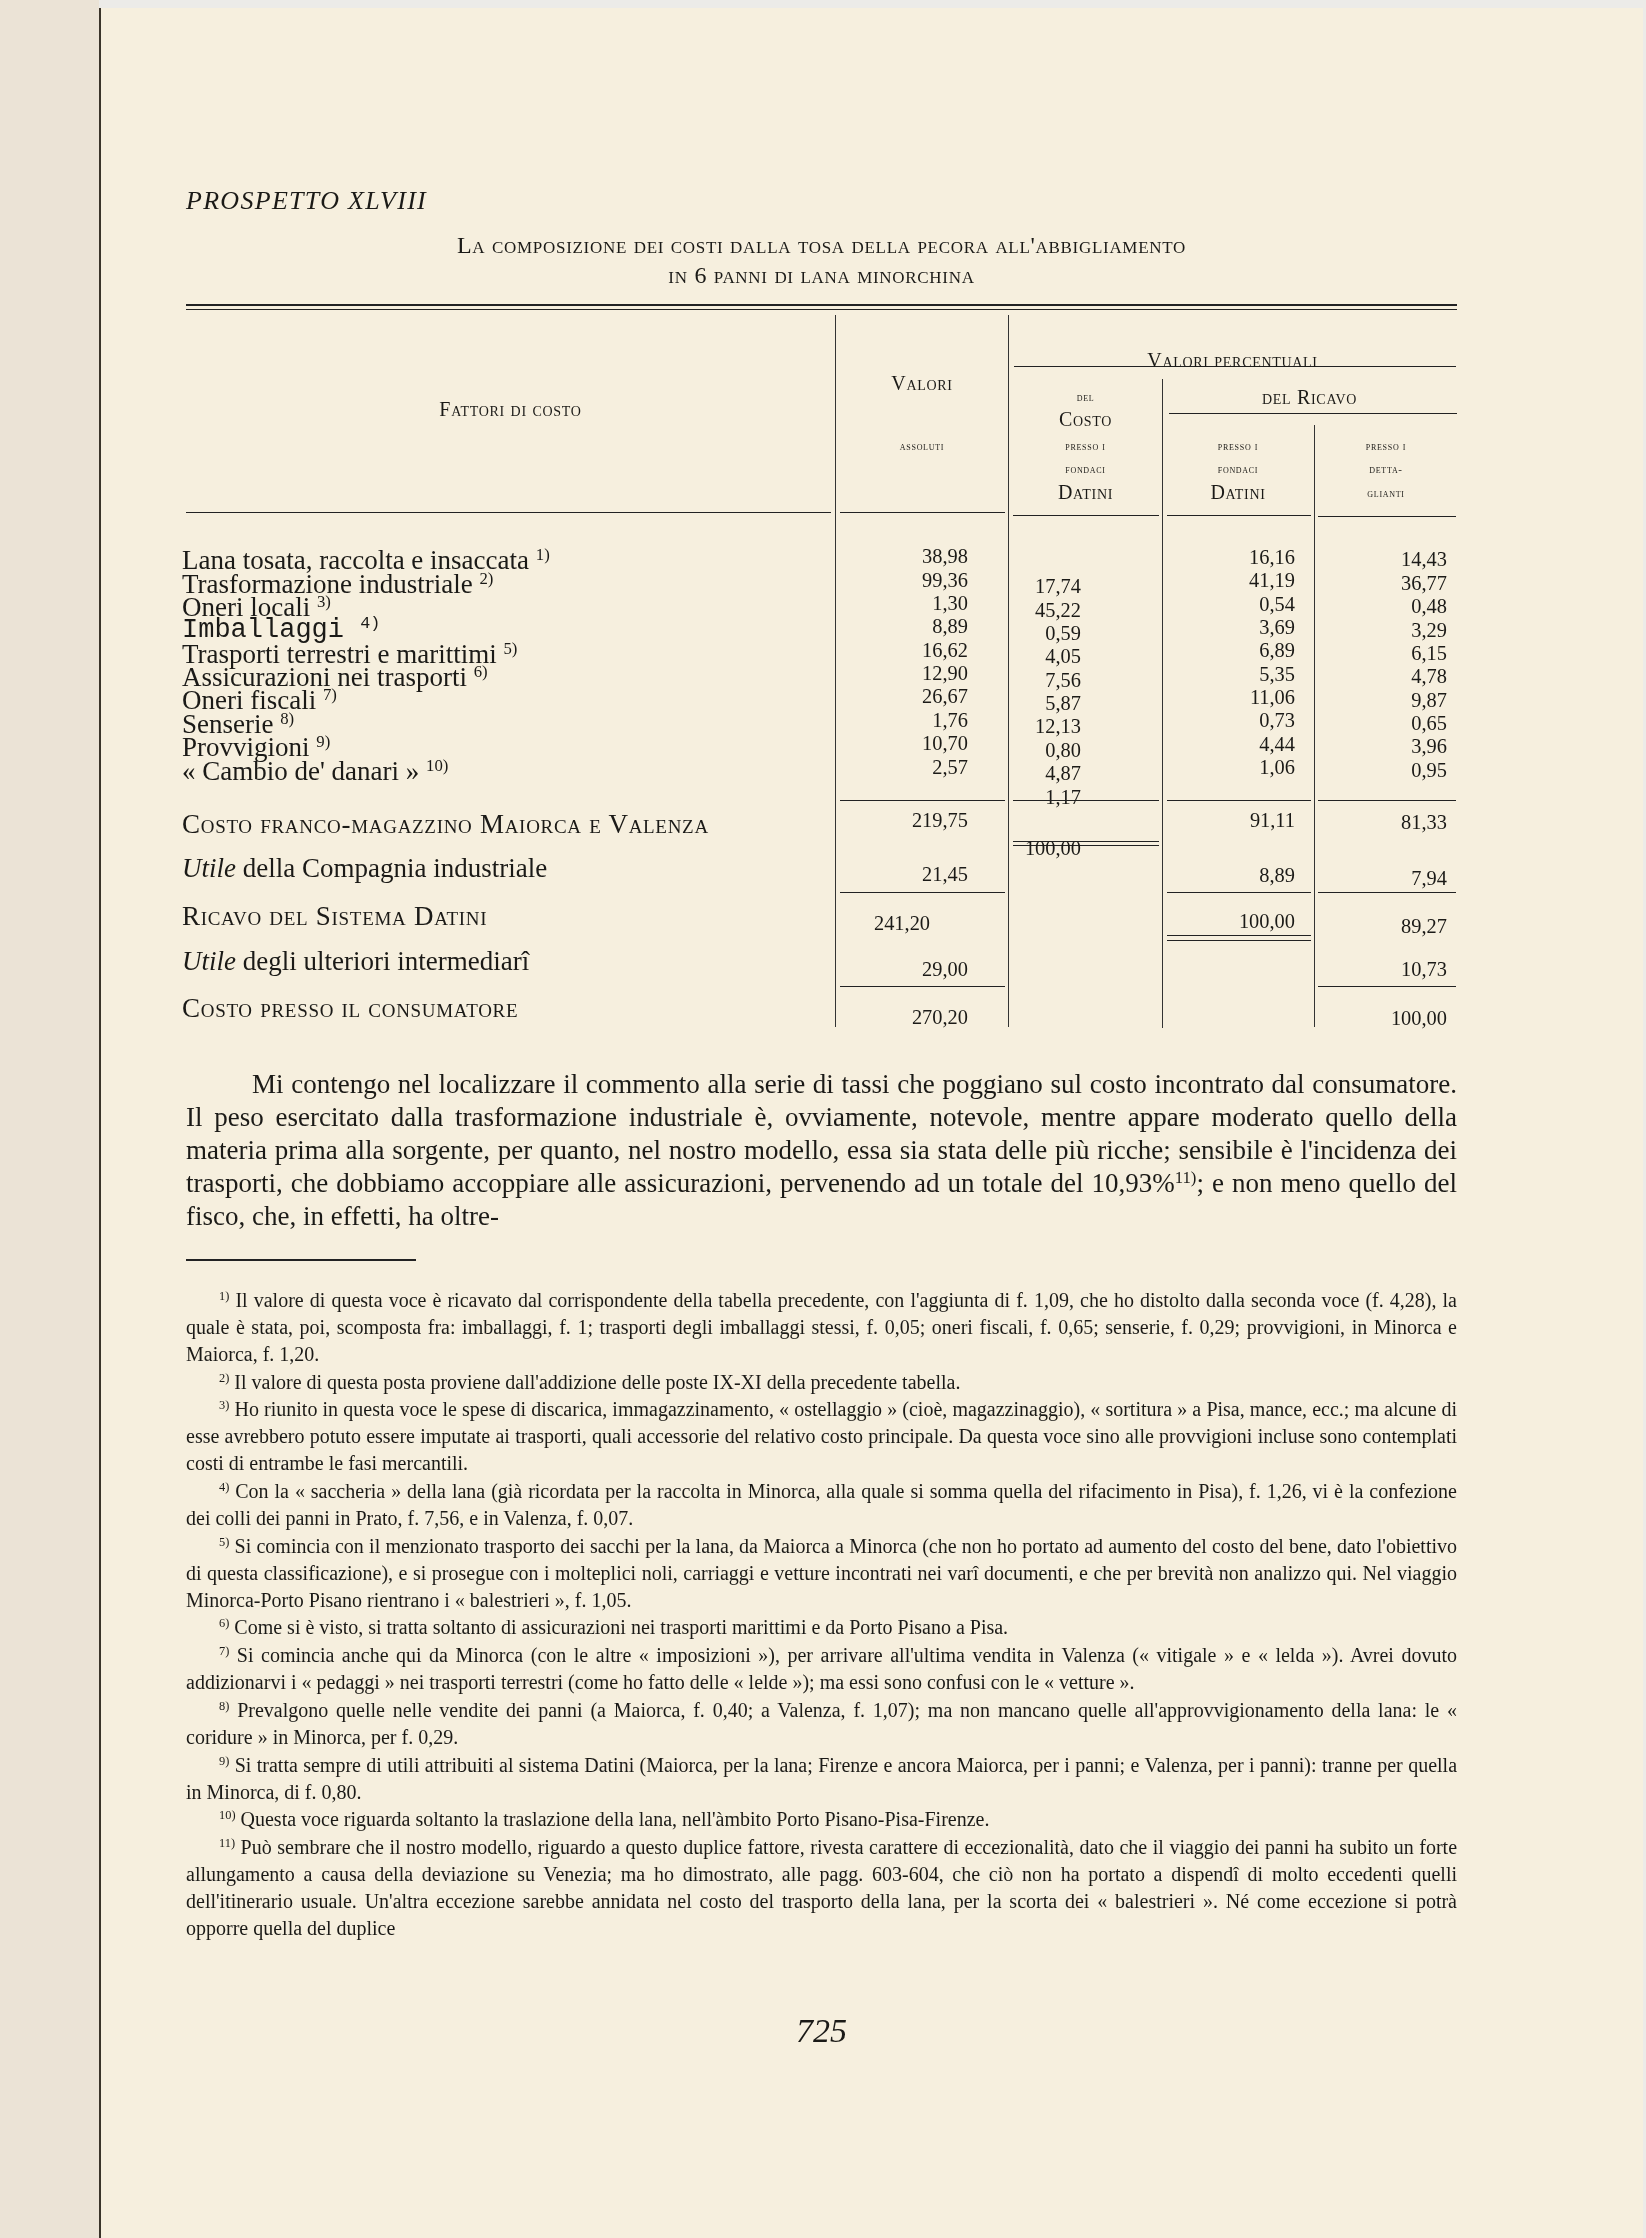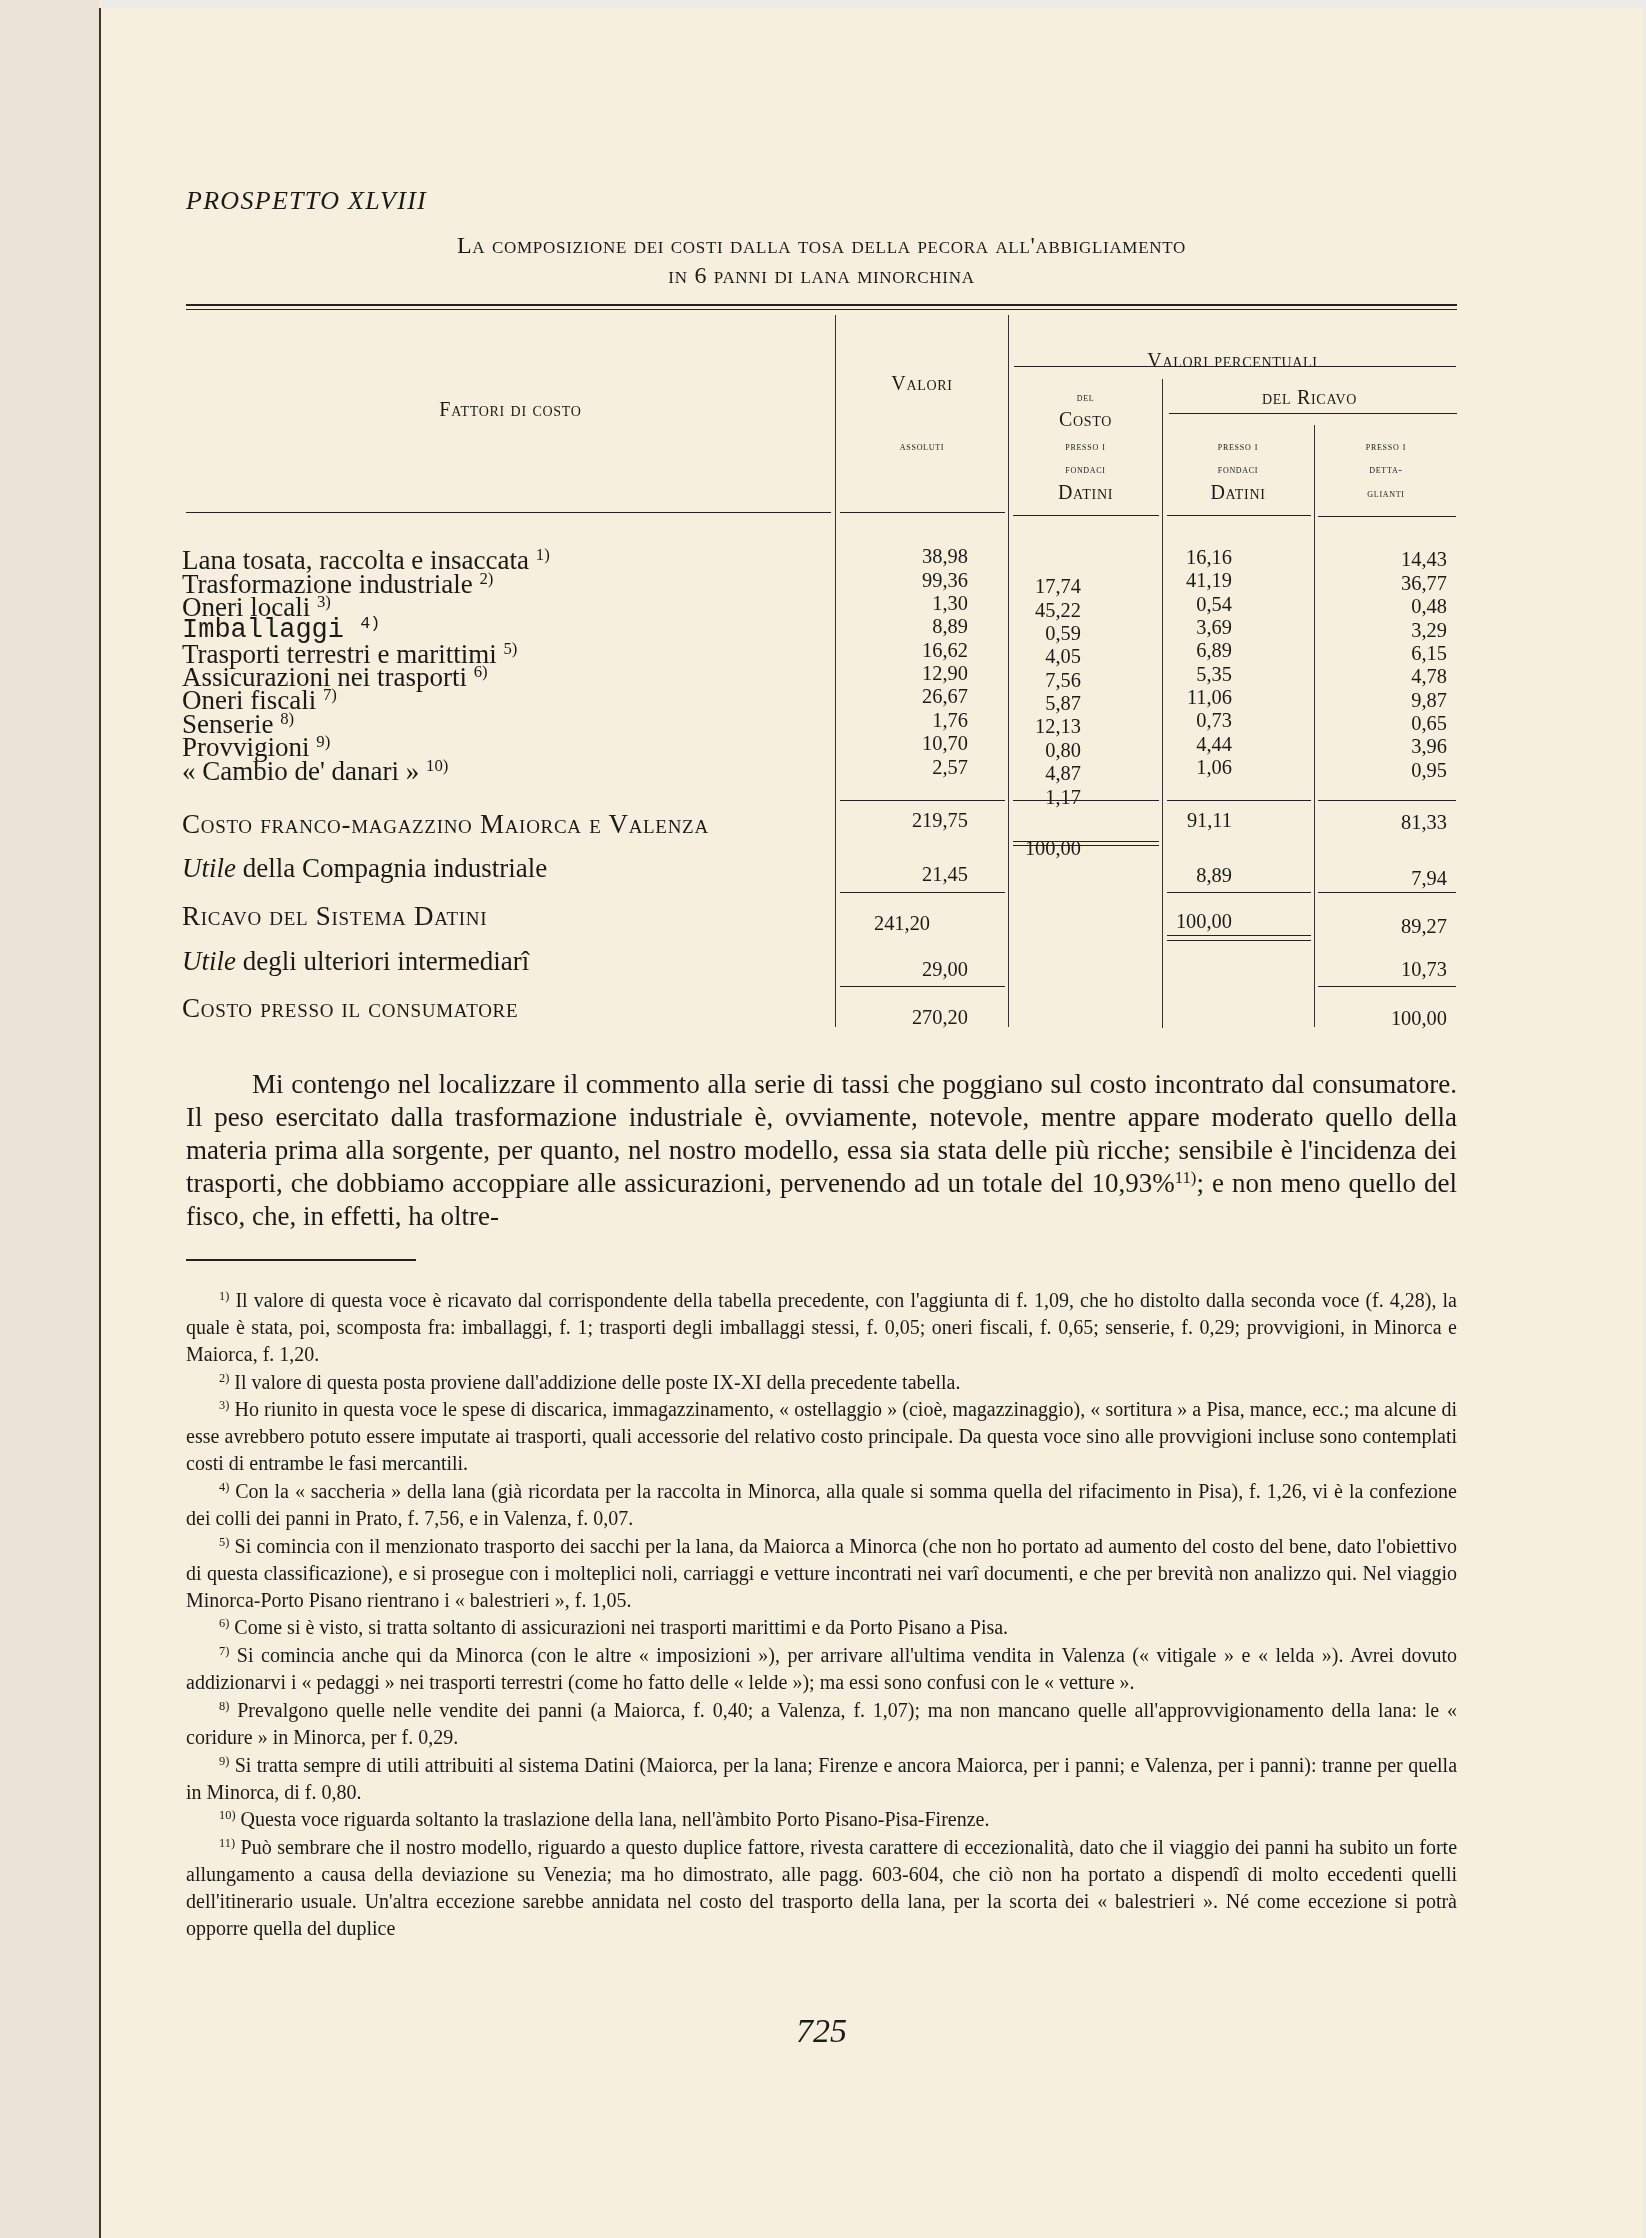--- a/index.html
+++ b/index.html
@@ -37,21 +37,21 @@
   .row-label {
     position: absolute; left: 182px; font-size: 27px; white-space: nowrap;
   }
   .row-label.sc { font-variant: small-caps; letter-spacing: 0.7px; }
   .row-label i { font-style: italic; }
   .num {
     position: absolute; font-size: 20.4px; text-align: right; white-space: nowrap;
   }
   .c1 { left: 836px; width: 132px; }
   .c2 { left: 949px; width: 132px; margin-top: 28px; }
-  .c3 { left: 1100px; width: 132px; }
+  .c3 { left: 1163px; width: 132px; }
   .c4 { left: 1315px; width: 132px; }
   sup { font-size: 0.62em; vertical-align: 0.55em; line-height: 0; }
   .para {
     left: 186px; width: 1271px; font-size: 27px; line-height: 33px;
     text-align: justify; top: 1068px;
   }
   .para p { margin: 0; text-indent: 66px; }
   .footnotes {
     left: 186px; width: 1271px; top: 1287px; font-size: 20px; line-height: 27px;
     text-align: justify;

